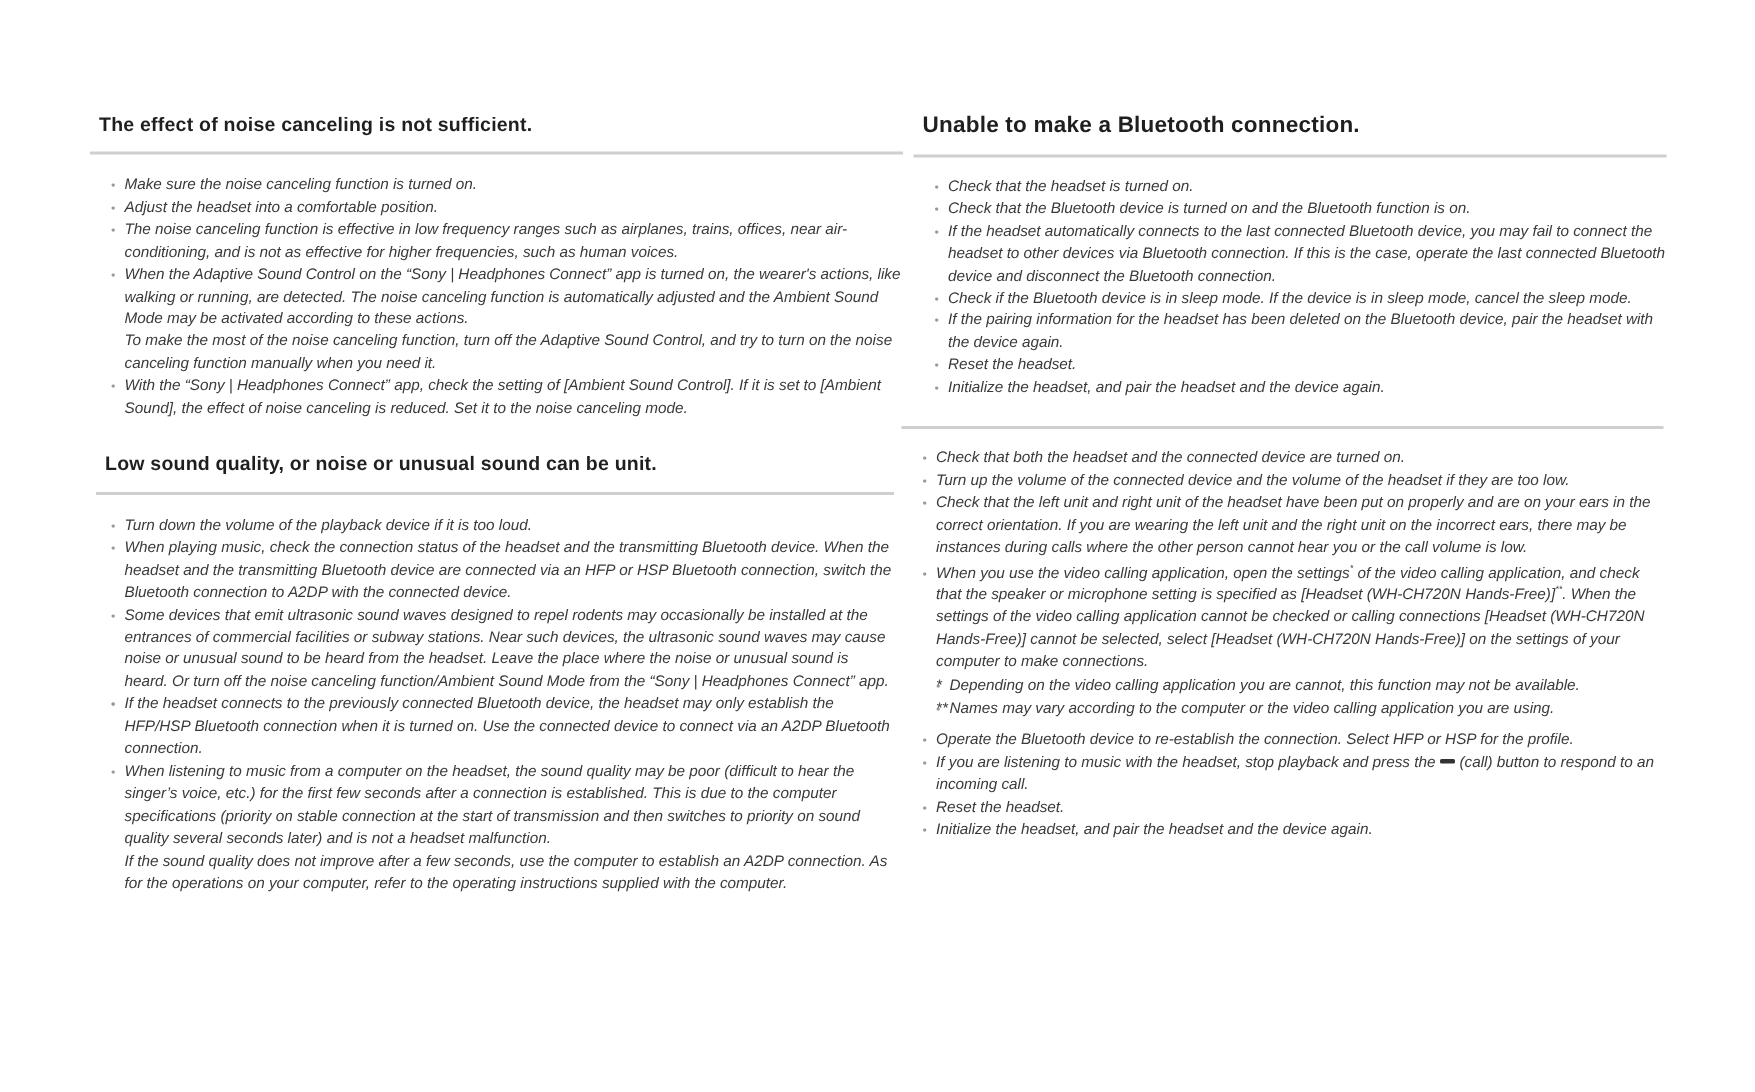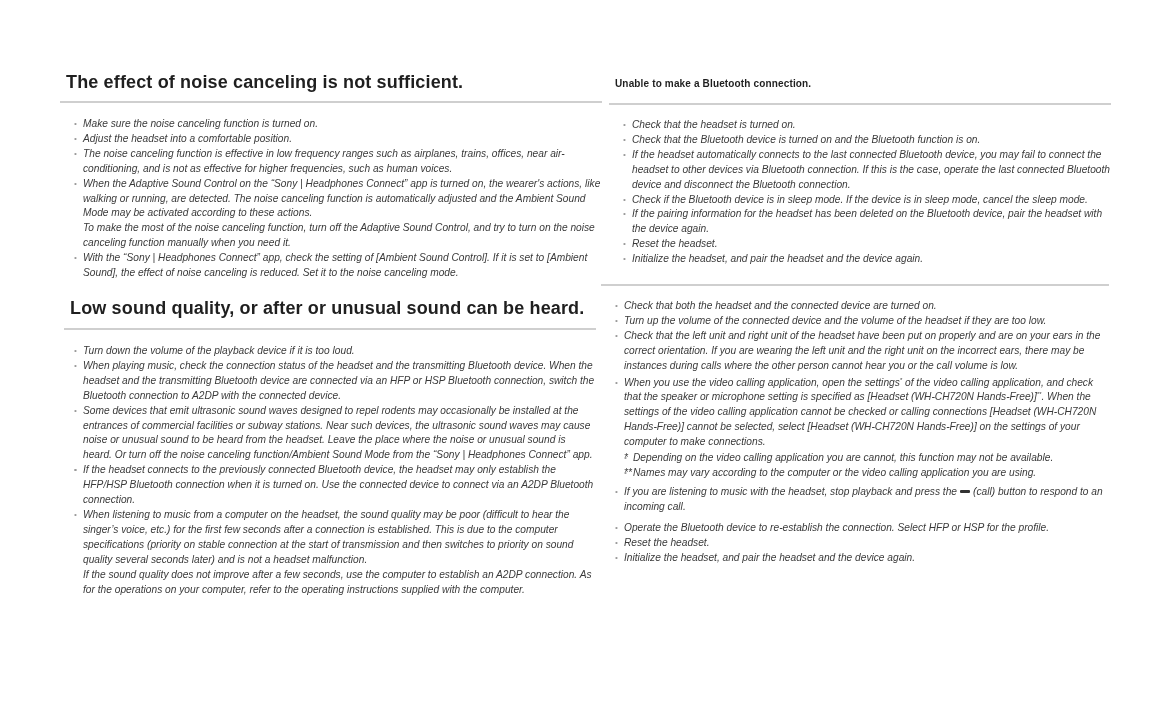--- a/index.html
+++ b/index.html
@@ -1,19 +1,19 @@
 <!DOCTYPE html>
 <html><head>
 <meta charset="utf-8">
 <style>
   html, body { margin: 0; padding: 0; background: #ffffff; }
   body { width: 1170px; height: 728px; position: relative; overflow: hidden;
          font-family: "Liberation Sans", sans-serif; color: #333333; }
   .section { position: absolute; }
-  .section h2 { margin: 0; font-weight: bold; color: #1f1f1f; font-size: 18px; line-height: 21px; letter-spacing: 0.15px; }
+  .section h2 { margin: 0; font-weight: bold; color: #1f1f1f; font-size: 13px; line-height: 21px; letter-spacing: 0.15px; }
   .rule { height: 0; border-top: 2px solid #cfcfcf; }
   ul.items { list-style: none; margin: 0; padding: 0; font-style: italic; }
   ul.items li { position: relative; padding-left: 9px; font-size: 10.2px; line-height: 14.9px; color: #3a3a3a; }
   ul.items li::before { content: "\2022"; position: absolute; left: 0; top: 0; color: #9a9a9a; font-size: 8px; }
   ul.items li .para { display: block; }
   .notes { margin: 1px 0 4px 0; padding: 0; list-style: none; }
   .notes li { font-size: 7.2px; line-height: 10.5px; color: #707070; padding-left: 16px; position: relative; }
   .notes li .mark { position: absolute; left: 0; top: 0; }
   .notes li::before { content: none; }
   sup { font-size: 6px; line-height: 0; }
@@ -23,21 +23,21 @@
   #s1 h2 { padding-left: 6px; }
   #s1 .rule { margin-top: 8px; }
   #s1 ul.items { margin: 14px 0 0 14px; }
 
   #s2 { left: 64px; top: 298px; width: 532px; }
   #s2 h2 { padding-left: 6px; }
   #s2 .rule { margin-top: 9px; }
   #s2 ul.items { margin: 14px 0 0 10px; }
 
   #s3 { left: 609px; top: 73px; width: 502px; }
-  #s3 h2 { padding-left: 6px; font-size: 10px; }
+  #s3 h2 { padding-left: 6px; font-size: 15px; }
   #s3 .rule { margin-top: 9px; }
   #s3 ul.items { margin: 13px 0 0 14px; }
 
   #s4 { left: 601px; top: 277px; width: 508px; }
   #s4 h2 { padding-left: 6px; line-height: 21.5px; }
   #s4 .rule { margin-top: 7px; }
   #s4 ul.items { margin: 13px 0 0 14px; }
 </style>
 </head>
 <body>
@@ -48,21 +48,21 @@
   <ul class="items">
     <li><span>Make sure the noise canceling function is turned on.</span></li>
     <li><span>Adjust the headset into a comfortable position.</span></li>
     <li><span>The noise canceling function is effective in low frequency ranges such as airplanes, trains, offices, near air-conditioning, and is not as effective for higher frequencies, such as human voices.</span></li>
     <li><span>When the Adaptive Sound Control on the “Sony | Headphones Connect” app is turned on, the wearer's actions, like walking or running, are detected. The noise canceling function is automatically adjusted and the Ambient Sound Mode may be activated according to these actions.</span><span class="para">To make the most of the noise canceling function, turn off the Adaptive Sound Control, and try to turn on the noise canceling function manually when you need it.</span></li>
     <li><span>With the “Sony | Headphones Connect” app, check the setting of [Ambient Sound Control]. If it is set to [Ambient Sound], the effect of noise canceling is reduced. Set it to the noise canceling mode.</span></li>
   </ul>
 </div>
 
 <div class="section" id="s2">
-  <h2>Low sound quality, or after or unusual sound can be heard.</h2>
+  <h2>Low sound quality, or noise or unusual sound can be unit.</h2>
   <div class="rule"></div>
   <ul class="items">
     <li><span>Turn down the volume of the playback device if it is too loud.</span></li>
     <li><span>When playing music, check the connection status of the headset and the transmitting Bluetooth device. When the headset and the transmitting Bluetooth device are connected via an HFP or HSP Bluetooth connection, switch the Bluetooth connection to A2DP with the connected device.</span></li>
     <li><span>Some devices that emit ultrasonic sound waves designed to repel rodents may occasionally be installed at the entrances of commercial facilities or subway stations. Near such devices, the ultrasonic sound waves may cause noise or unusual sound to be heard from the headset. Leave the place where the noise or unusual sound is heard. Or turn off the noise canceling function/Ambient Sound Mode from the “Sony | Headphones Connect” app.</span></li>
     <li></li>
     <li><span>If the headset connects to the previously connected Bluetooth device, the headset may only establish the HFP/HSP Bluetooth connection when it is turned on. Use the connected device to connect via an A2DP Bluetooth connection.</span></li>
     <li><span>When listening to music from a computer on the headset, the sound quality may be poor (difficult to hear the singer’s voice, etc.) for the first few seconds after a connection is established. This is due to the computer specifications (priority on stable connection at the start of transmission and then switches to priority on sound quality several seconds later) and is not a headset malfunction.</span><span class="para">If the sound quality does not improve after a few seconds, use the computer to establish an A2DP connection. As for the operations on your computer, refer to the operating instructions supplied with the computer.</span></li>
   </ul>
 </div>
@@ -87,18 +87,18 @@
     <li><span>Check that both the headset and the connected device are turned on.</span></li>
     <li><span>Turn up the volume of the connected device and the volume of the headset if they are too low.</span></li>
     <li><span>Check that the left unit and right unit of the headset have been put on properly and are on your ears in the correct orientation. If you are wearing the left unit and the right unit on the incorrect ears, there may be instances during calls where the other person cannot hear you or the call volume is low.</span></li>
     <li style="margin-top:2px;">
       <span>When you use the video calling application, open the settings</span><sup>*</sup><span> of the video calling application, and check that the speaker or microphone setting is specified as [Headset (WH-CH720N Hands-Free)]</span><sup>**</sup><span>. When the settings of the video calling application cannot be checked or calling connections [Headset (WH-CH720N Hands-Free)] cannot be selected, select [Headset (WH-CH720N Hands-Free)] on the settings of your computer to make connections.</span>
       <ul class="notes">
         <li><span class="mark">*</span><span>Depending on the video calling application you are cannot, this function may not be available.</span></li>
         <li><span class="mark">**</span><span>Names may vary according to the computer or the video calling application you are using.</span></li>
       </ul>
     </li>
+    <li style="margin-top:6px;"><span>Operate the Bluetooth device to re-establish the connection. Select HFP or HSP for the profile.</span></li>
     <li><span>If you are listening to music with the headset, stop playback and press the</span><span class="call-icon"></span><span>(call) button to respond to an incoming call.</span></li>
-    <li style="margin-top:6px;"><span>Operate the Bluetooth device to re-establish the connection. Select HFP or HSP for the profile.</span></li>
     <li><span>Reset the headset.</span></li>
     <li><span>Initialize the headset, and pair the headset and the device again.</span></li>
   </ul>
 </div>
 
 </body></html>

